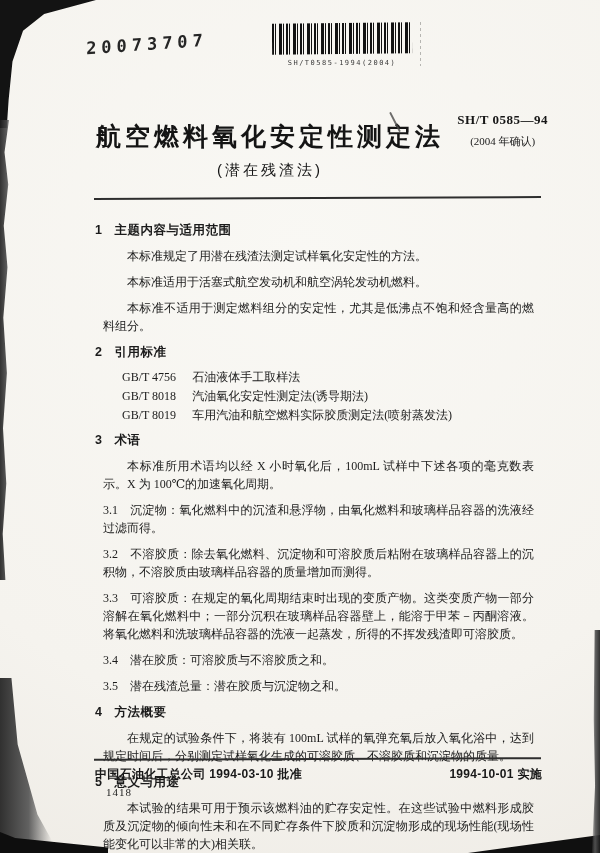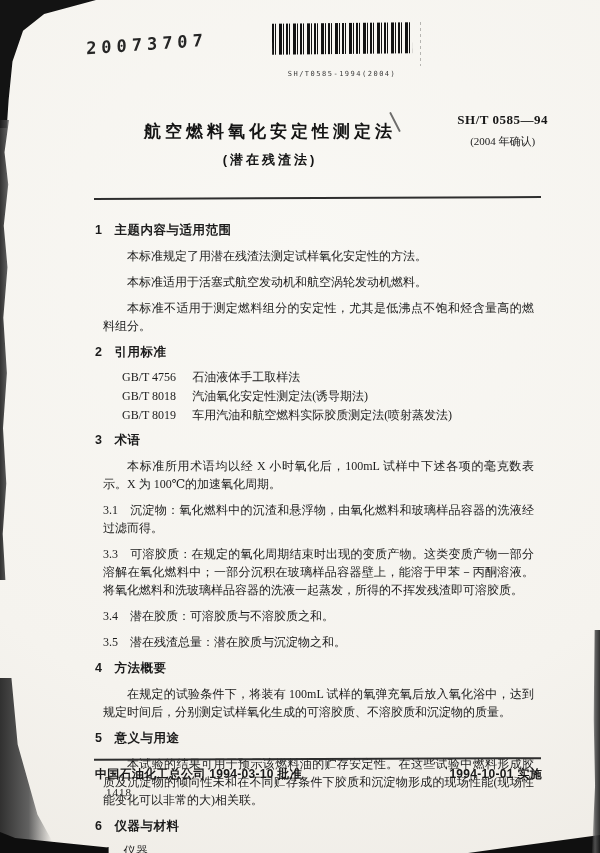--- a/index.html
+++ b/index.html
@@ -66,35 +66,35 @@
     width:140px;height:31px;margin:0 auto;
     background:repeating-linear-gradient(90deg,
       #121212 0 2px, transparent 2px 3px,
       #121212 3px 4px, transparent 4px 7px,
       #121212 7px 10px, transparent 10px 11px,
       #121212 11px 12px, transparent 12px 14px);
     transform:rotate(-0.6deg);
   }
   .barcode-label{
     font-family:"DejaVu Sans Mono","Liberation Mono",monospace;
-    font-size:7px;letter-spacing:1.5px;color:#3a3a3a;margin-top:16px;white-space:nowrap;
+    font-size:7px;letter-spacing:1.5px;color:#3a3a3a;margin-top:5px;white-space:nowrap;
   }
   .org-line{
     position:absolute;left:0;width:100%;top:86px;text-align:center;
     font-family:"Liberation Sans","DejaVu Sans",sans-serif;
     font-size:15px;font-weight:700;letter-spacing:3px;color:#181818;
   }
   .title-block{position:absolute;left:60px;top:120px;width:420px;text-align:center;}
   .title-main{
     font-family:"Liberation Sans","DejaVu Sans",sans-serif;
-    font-size:17px;font-weight:700;letter-spacing:4px;color:#141414;
+    font-size:25px;font-weight:700;letter-spacing:4px;color:#141414;
   }
   .title-sub{
     font-family:"Liberation Sans","DejaVu Sans",sans-serif;
-    font-size:13px;font-weight:700;letter-spacing:3px;color:#141414;margin-top:8px;
+    font-size:15px;font-weight:400;letter-spacing:3px;color:#141414;margin-top:8px;
   }
   .stdno-block{position:absolute;right:52px;top:112px;text-align:center;}
   .std-no{font-size:13px;font-weight:700;letter-spacing:.5px;color:#161616;white-space:nowrap;}
   .confirm-note{font-size:11px;color:#222;margin-top:6px;white-space:nowrap;}
   .rule-top{
     position:absolute;left:94px;top:197px;width:447px;height:2px;background:#2e2e2e;
     transform:rotate(-0.25deg);
   }
   
   .content{
@@ -181,20 +181,23 @@
     </p>
 
     <div class="sec-heading">
       <span class="sec-num">3</span><span>术语</span>
     </div>
     <p class="para">本标准所用术语均以经 X 小时氧化后，100mL 试样中下述各项的毫克数表示。X 为 100℃的加速氧化周期。</p>
     <p class="term-item">
       <span class="term-num">3.1</span><span>沉淀物：氧化燃料中的沉渣和悬浮物，由氧化燃料和玻璃样品容器的洗液经过滤而得。</span>
     </p>
     <p class="term-item">
+      <span class="term-num">3.2</span><span>不溶胶质：除去氧化燃料、沉淀物和可溶胶质后粘附在玻璃样品容器上的沉积物，不溶胶质由玻璃样品容器的质量增加而测得。</span>
+    </p>
+    <p class="term-item">
       <span class="term-num">3.3</span><span>可溶胶质：在规定的氧化周期结束时出现的变质产物。这类变质产物一部分溶解在氧化燃料中；一部分沉积在玻璃样品容器壁上，能溶于甲苯－丙酮溶液。将氧化燃料和洗玻璃样品容器的洗液一起蒸发，所得的不挥发残渣即可溶胶质。</span>
     </p>
     <p class="term-item">
       <span class="term-num">3.4</span><span>潜在胶质：可溶胶质与不溶胶质之和。</span>
     </p>
     <p class="term-item">
       <span class="term-num">3.5</span><span>潜在残渣总量：潜在胶质与沉淀物之和。</span>
     </p>
 
     <div class="sec-heading">

